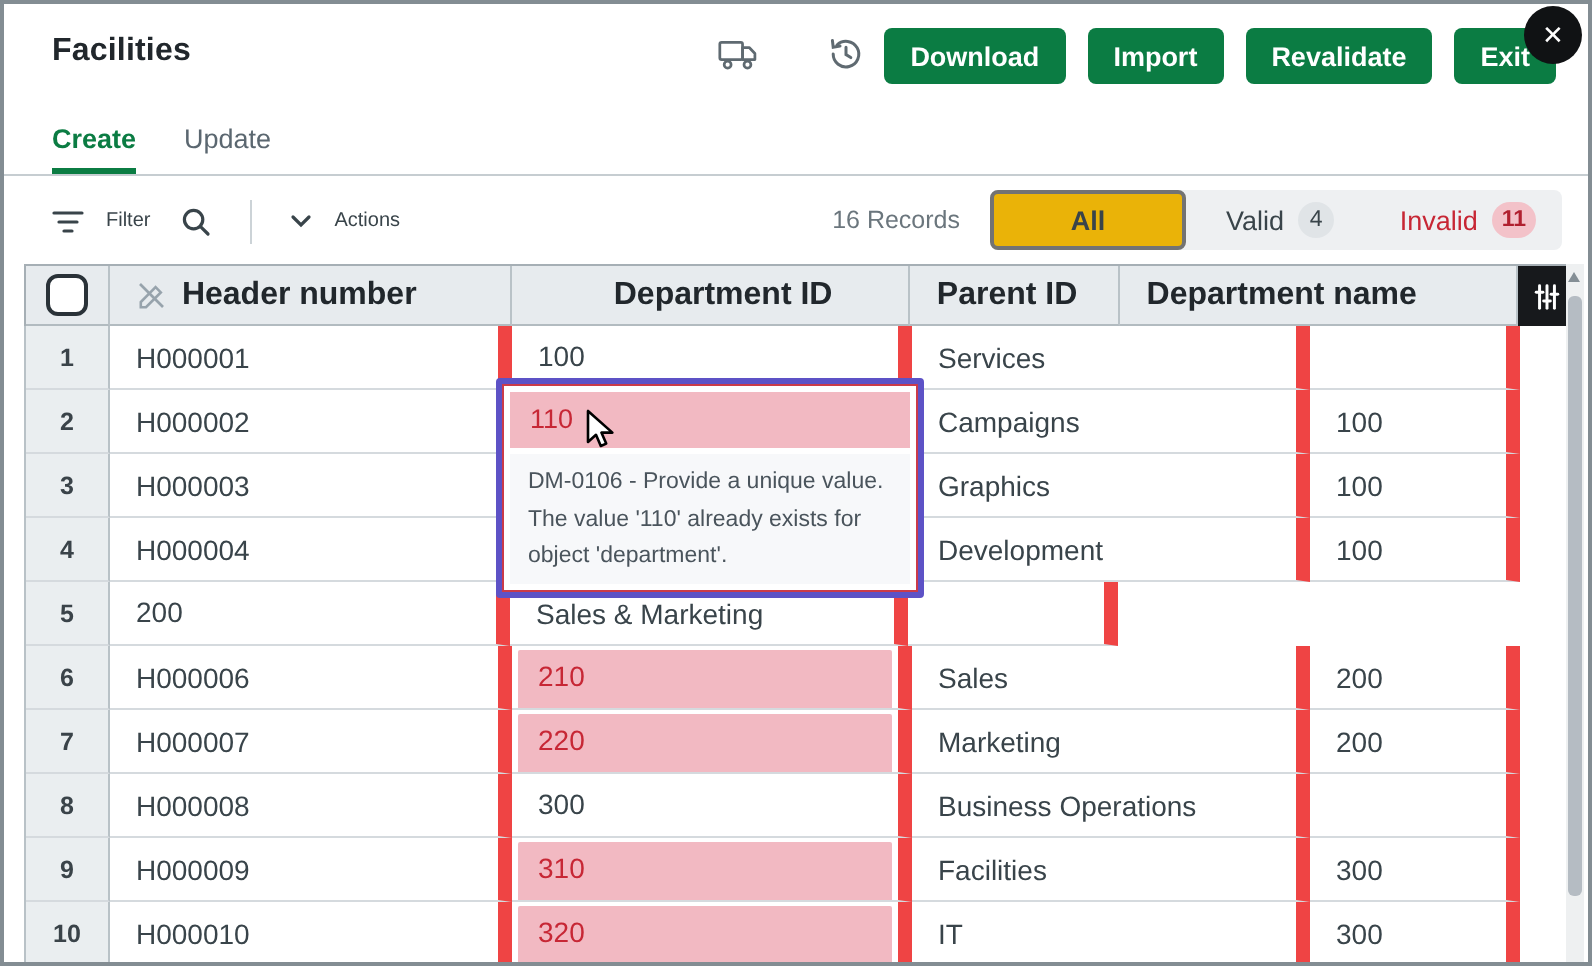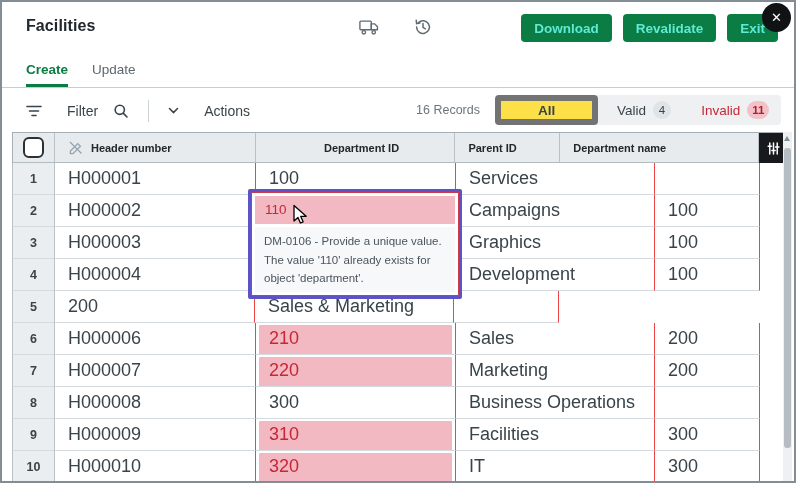--- a/index.html
+++ b/index.html
@@ -9,73 +9,73 @@
   .window { position:relative; width:796px; height:483px; border:2px solid #838d93;
             background:#fff; overflow:hidden; }
 
   
   .page-title { position:absolute; left:24px; top:15px; font-size:16px; font-weight:600;
                 color:#21272c; letter-spacing:.1px; }
   .icon-btn { position:absolute; top:17px; background:none; border:none; cursor:pointer; }
   .truck-btn { left:357px; }
   .history-btn { left:412px; top:16px; }
   .hdr-buttons { position:absolute; top:12px; right:16px; display:flex; gap:11px; }
-  .btn-green { height:28px; padding:0 13px; background:var(--green,#0b7c43); color:#5eead4;
+  .btn-green { height:28px; padding:0 13px; background:var(--green,#0b7c43); color:#ffffff;
                font-weight:bold; font-size:13.5px; border:none; border-radius:4px;
                font-family:inherit; cursor:pointer; }
   .close-btn { position:absolute; top:1px; right:3px; width:29px; height:29px; z-index:30;
                border-radius:50%; background:#101214; color:#fff; font-size:13px;
                border:none; cursor:pointer; display:flex; align-items:center; justify-content:center; }
 
   
   .tabs { position:absolute; top:52px; left:0; right:0; height:34px;
           border-bottom:1px solid #c6cdd1; display:flex; gap:24px; padding-left:24px; }
   .tab { font-size:13.5px; color:#5b6770; line-height:32px; cursor:pointer;
          border-bottom:3px solid transparent; }
   .tab.active { color:var(--green,#0b7c43); font-weight:600;
                 border-bottom-color:var(--green,#0b7c43); }
 
   
   .toolbar { position:absolute; top:87px; left:0; right:0; height:43px; }
   .tb-left { position:absolute; left:24px; top:0; height:100%; display:flex;
              align-items:center; gap:15px; }
-  .tb-item { display:flex; align-items:center; gap:25px; font-size:14px; color:#39444a;
+  .tb-item { display:flex; align-items:center; gap:11px; font-size:10px; color:#39444a;
              background:none; border:none; font-family:inherit; cursor:pointer; }
   .tb-divider { width:1px; height:22px; background:#ccd3d7; margin:0 4px; }
   .records { position:absolute; right:314px; top:14px; font-size:12.5px; color:#6b767d; }
   .segmented { position:absolute; left:493px; top:6px; width:286px; height:30px;
                background:#eef0f2; border-radius:4px; display:flex; }
   .seg { flex:1; display:flex; align-items:center; justify-content:center; gap:7px;
          font-size:13.5px; color:#39444a; border-radius:4px; cursor:pointer; }
-  .seg.active { background:#fde047; border:6px solid #737373; font-weight:600;text-align:right; }
+  .seg.active { background:#eab308; border:2px solid #737373; font-weight:600;text-align:right; }
   .seg.invalid { color:var(--red,#c72735); }
   .badge { min-width:18px; height:18px; border-radius:9px; font-size:11.5px;
            display:flex; align-items:center; justify-content:center; padding:0 5px; }
   .badge.gray { background:#e0e4e7; color:#39444a; }
   .badge.red  { background:var(--pink-badge,#f3c2c9); color:#b0202f; font-weight:bold; }
 
   
   .table { position:absolute; left:10px; top:130px; width:775px;
            border-top:1px solid #a6afb5; }
   .thead { display:flex; height:30px; background:var(--header-bg,#e7ebee);
            border-left:1px solid #a6afb5; }
   .hcell { border-right:1px solid #b9c2c7; border-bottom:1px solid #b2bbc0;
-           display:flex; align-items:center; gap:8px; font-size:11px; font-weight:600;
+           display:flex; align-items:center; gap:8px; font-size:16px; font-weight:600;
            color:#21272c; padding-left:13px; }
   .w-rownum { width:42px; } .w-hn { width:201px; } .w-id { width:200px;justify-content:center; }
   .w-dn { width:199px; } .w-pid { width:105px; }
   .hcell.w-rownum { justify-content:center; padding-left:0; }
   .checkbox { width:21px; height:21px; border:2px solid #2a3238; border-radius:6px;
               background:#fff; cursor:pointer; }
   .colsettings { width:28px; height:30px; background:var(--dark-btn,#17191c); border:none;
                  display:flex; align-items:center; justify-content:center; cursor:pointer; }
 
   .trow { display:flex; height:32px; border-left:1px solid #b9c2c7; background:#fff; }
-  .cell { border-right:1px solid #ef4444; border-bottom:1px solid #d5dade;
-          font-size:18px; color:#39444a; display:flex; align-items:center;
+  .cell { border-right:7px solid #ef4444; border-bottom:1px solid #d5dade;
+          font-size:14px; color:#39444a; display:flex; align-items:center;
           padding-left:13px; overflow:hidden; white-space:nowrap; }
   .cell.rownum { background:var(--rownum-bg,#eaeef0); justify-content:center; padding-left:0;
                  font-size:12.5px; color:#3a4349; font-weight:600;
                  border-right:1px solid #b9c2c7; }
   .cell.c-id { padding:0; display:block; }
   .pinkfill { margin:2px 3px; height:44px; line-height:27px; background:var(--pink,#f2b9c2);
               color:var(--red,#c72735); padding-left:10px; border-radius:1px; }
   .plainval { line-height:31px; padding-left:13px; }
 
   
@@ -119,20 +119,21 @@
   <button class="icon-btn history-btn">
     <svg width="18" height="18" viewBox="0 0 18 18" fill="none" stroke="#5f6a71" stroke-width="1.5" stroke-linecap="round">
       <path d="M2.6 9a6.4 6.4 0 1 0 1.9-4.5"></path>
       <path d="M2.2 2.2 2.6 5.6 6 5"></path>
       <path d="M9 5.6V9.3l2.4 1.5"></path>
     </svg>
   </button>
 
   <div class="hdr-buttons">
     <button class="btn-green">Download</button>
+    <button class="btn-green">Import</button>
     <button class="btn-green">Revalidate</button>
     <button class="btn-green">Exit</button>
   </div>
 
   <button class="close-btn">
     <span>✕</span>
   </button>
 
   <nav class="tabs">
     <div class="tab active">Create</div>

